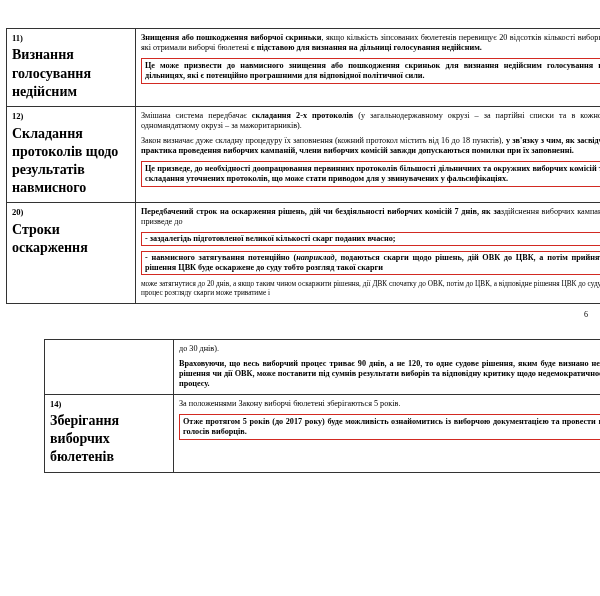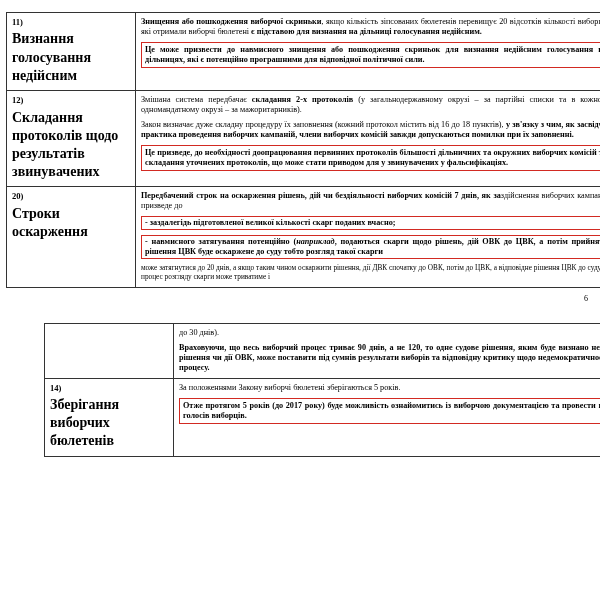--- a/index.html
+++ b/index.html
@@ -11,21 +11,21 @@
     width: 600px;
     height: 596px;
     font-family: "Liberation Serif", serif;
     position: relative;
     overflow: hidden;
   }
   .page {
     position: relative;
     width: 600px;
   }
-  .page-1 { padding-top: 12px; }
+  .page-1 { padding-top: 28px; }
   .page-2 { padding-top: 8px; padding-left: 38px; }
 
   table.doc-table {
     border-collapse: collapse;
     table-layout: fixed;
     margin-left: 6px;
     width: 588px;
   }
   table.doc-table td {
     border: 1px solid #333333;
@@ -103,21 +103,21 @@
             <div class="lbl-text">Визнання голосування недійсним</div>
           </td>
           <td class="col-body">
             <p class="para"><span class="b">Знищення або пошкодження виборчої скриньки</span>, якщо кількість зіпсованих бюлетенів перевищує 20 відсотків кількості виборців, які отримали виборчі бюлетені <span class="b">є підставою для визнання на дільниці голосування недійсним.</span></p>
             <p class="para boxed"><span class="b">Це може призвести до навмисного знищення або пошкодження скриньок для визнання недійсним голосування на дільницях, які є потенційно програшними для відповідної політичної сили.</span></p>
           </td>
         </tr>
         <tr>
           <td class="col-label">
             <div class="lbl-num">12)</div>
-            <div class="lbl-text">Складання протоколів щодо результатів звинувачених</div>
+            <div class="lbl-text">Складання протоколів щодо результатів навмисного</div>
           </td>
           <td class="col-body">
             <p class="para">Змішана система передбачає <span class="b">складання 2-х протоколів</span> (у загальнодержавному окрузі – за партійні списки та в кожному одномандатному окрузі – за мажоритарників).</p>
             <p class="para">Закон визначає дуже складну процедуру їх заповнення (кожний протокол містить від 16 до 18 пунктів), <span class="b">у зв'язку з чим, як засвідчує практика проведення виборчих кампаній, члени виборчих комісій завжди допускаються помилки при їх заповненні.</span></p>
             <p class="para boxed"><span class="b">Це призведе, до необхідності доопрацювання первинних протоколів більшості дільничних та окружних виборчих комісій та складання уточнених протоколів, що може стати приводом для у звинувачених у фальсифікаціях.</span></p>
           </td>
         </tr>
         <tr>
           <td class="col-label">
             <div class="lbl-num">20)</div>

